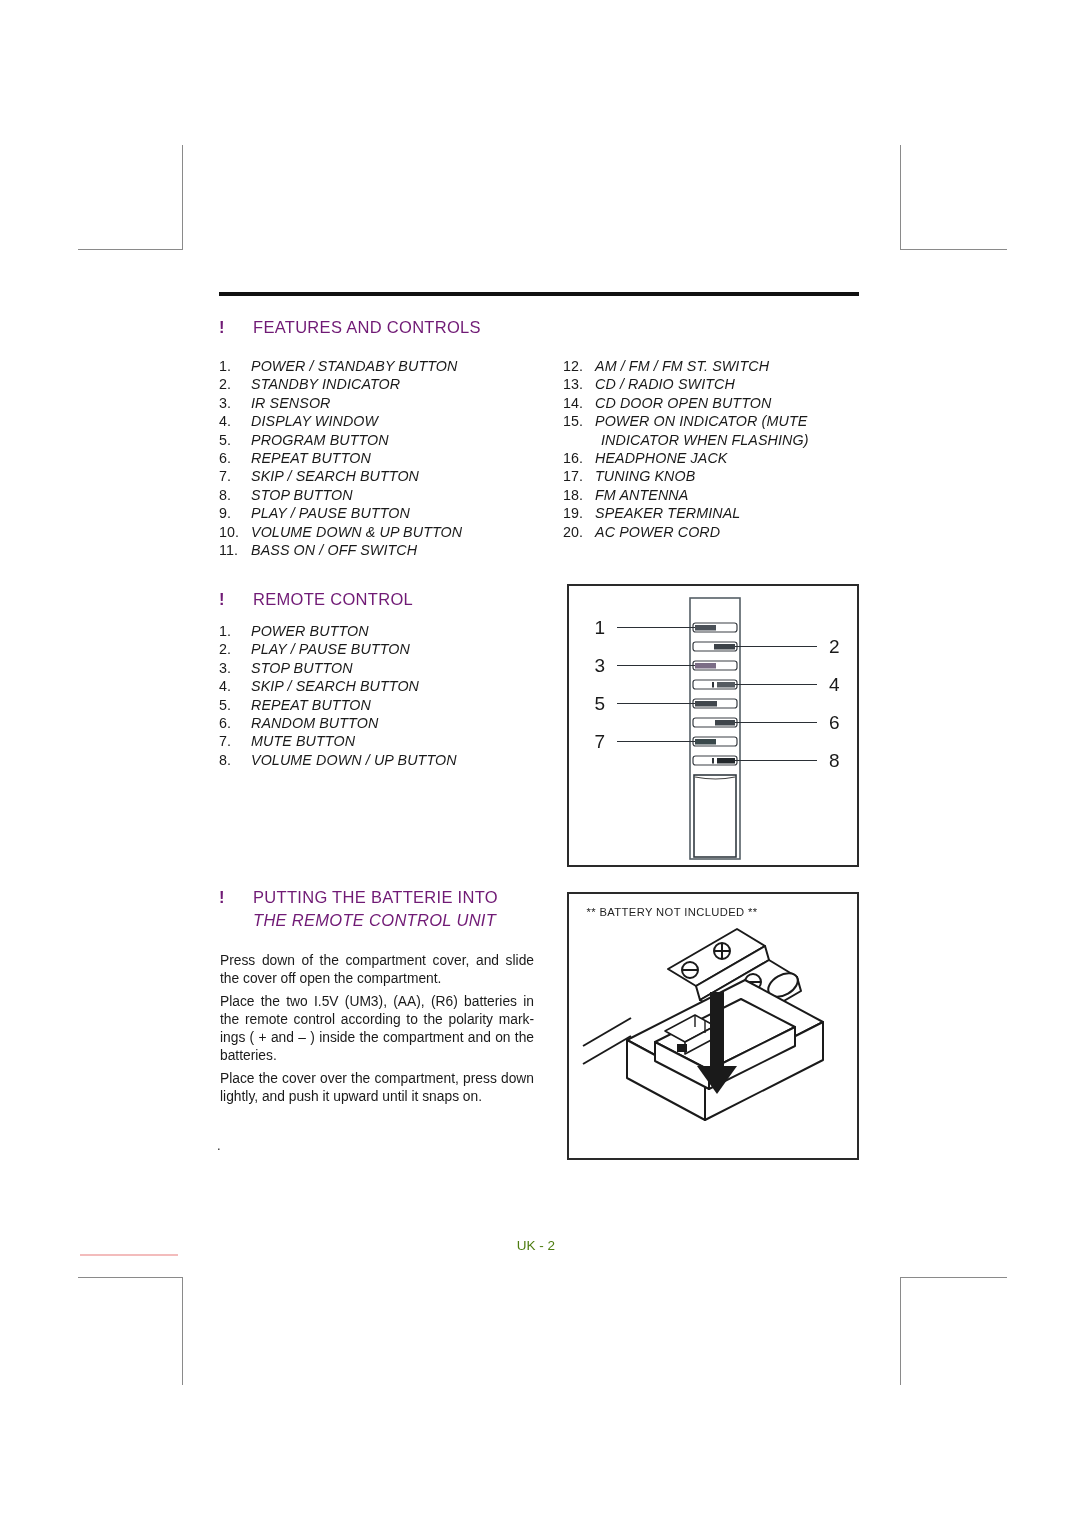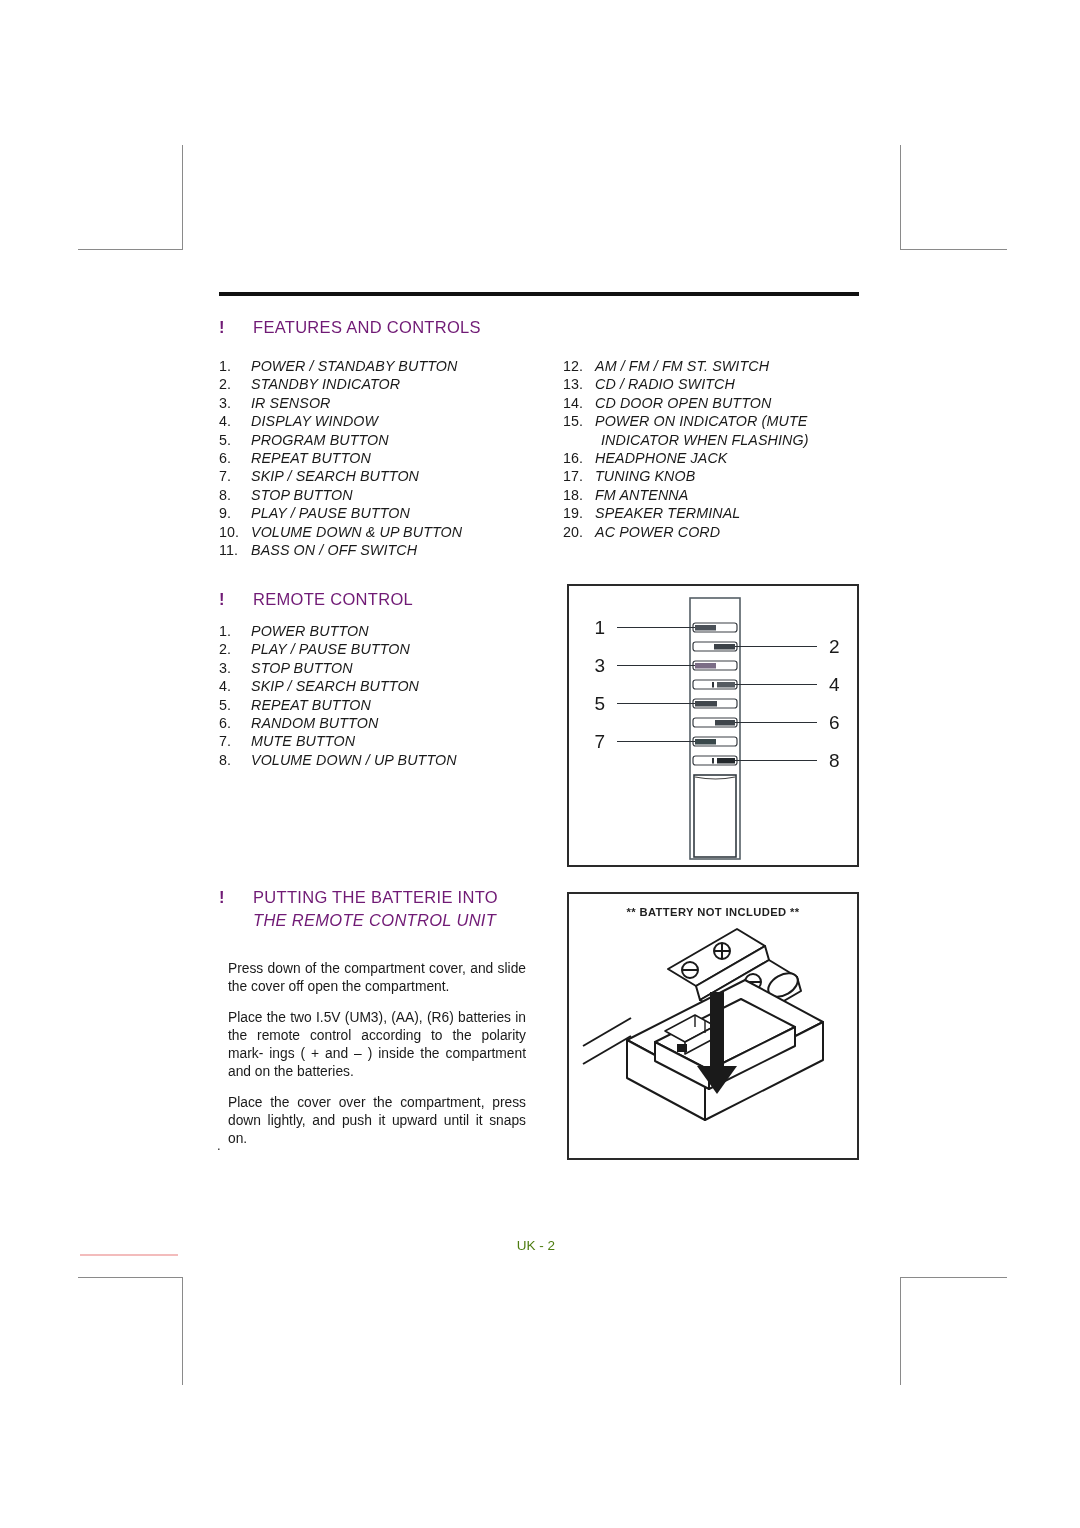--- a/index.html
+++ b/index.html
@@ -118,21 +118,21 @@
   
   .battery-text {
     position: absolute;
     left: 216px;
     top: 948px;
     width: 322px;
     font-size: 13.8px;
     line-height: 18.3px;
     color: #1a1a1a;
   }
-  .battery-text p { margin: 12px; }
+  .battery-text p { margin: 4px; }
   .battery-text p.just { text-align: justify; text-align-last: left; }
   .tiny-dot {
     position: absolute;
     left: 217px;
     top: 1138px;
     font-size: 13px;
     color: #222;
   }
 
   
@@ -143,28 +143,27 @@
     box-sizing: border-box;
   }
   .fig-remote  { left: 567px; top: 584px;  width: 292px; height: 283px; }
   .fig-battery { left: 567px; top: 892px;  width: 292px; height: 268px; }
 
   
   .remote-svg, .battery-svg { display: block; width: 100%; height: 100%; }
 
   .battery-note {
     position: absolute;
-    left: 595px;
+    left: 554px;
     top: 906px;
     width: 236px;
     text-align: center;
     font-size: 11.2px;
     letter-spacing: 0.4px;
     color: #1f1f1f;
-    font-weight: bold;
   }
 
   
   .footer-page {
     position: absolute;
     left: 0;
     top: 1238px;
     width: 1032px;
     text-align: center;
     font-size: 13.5px;

